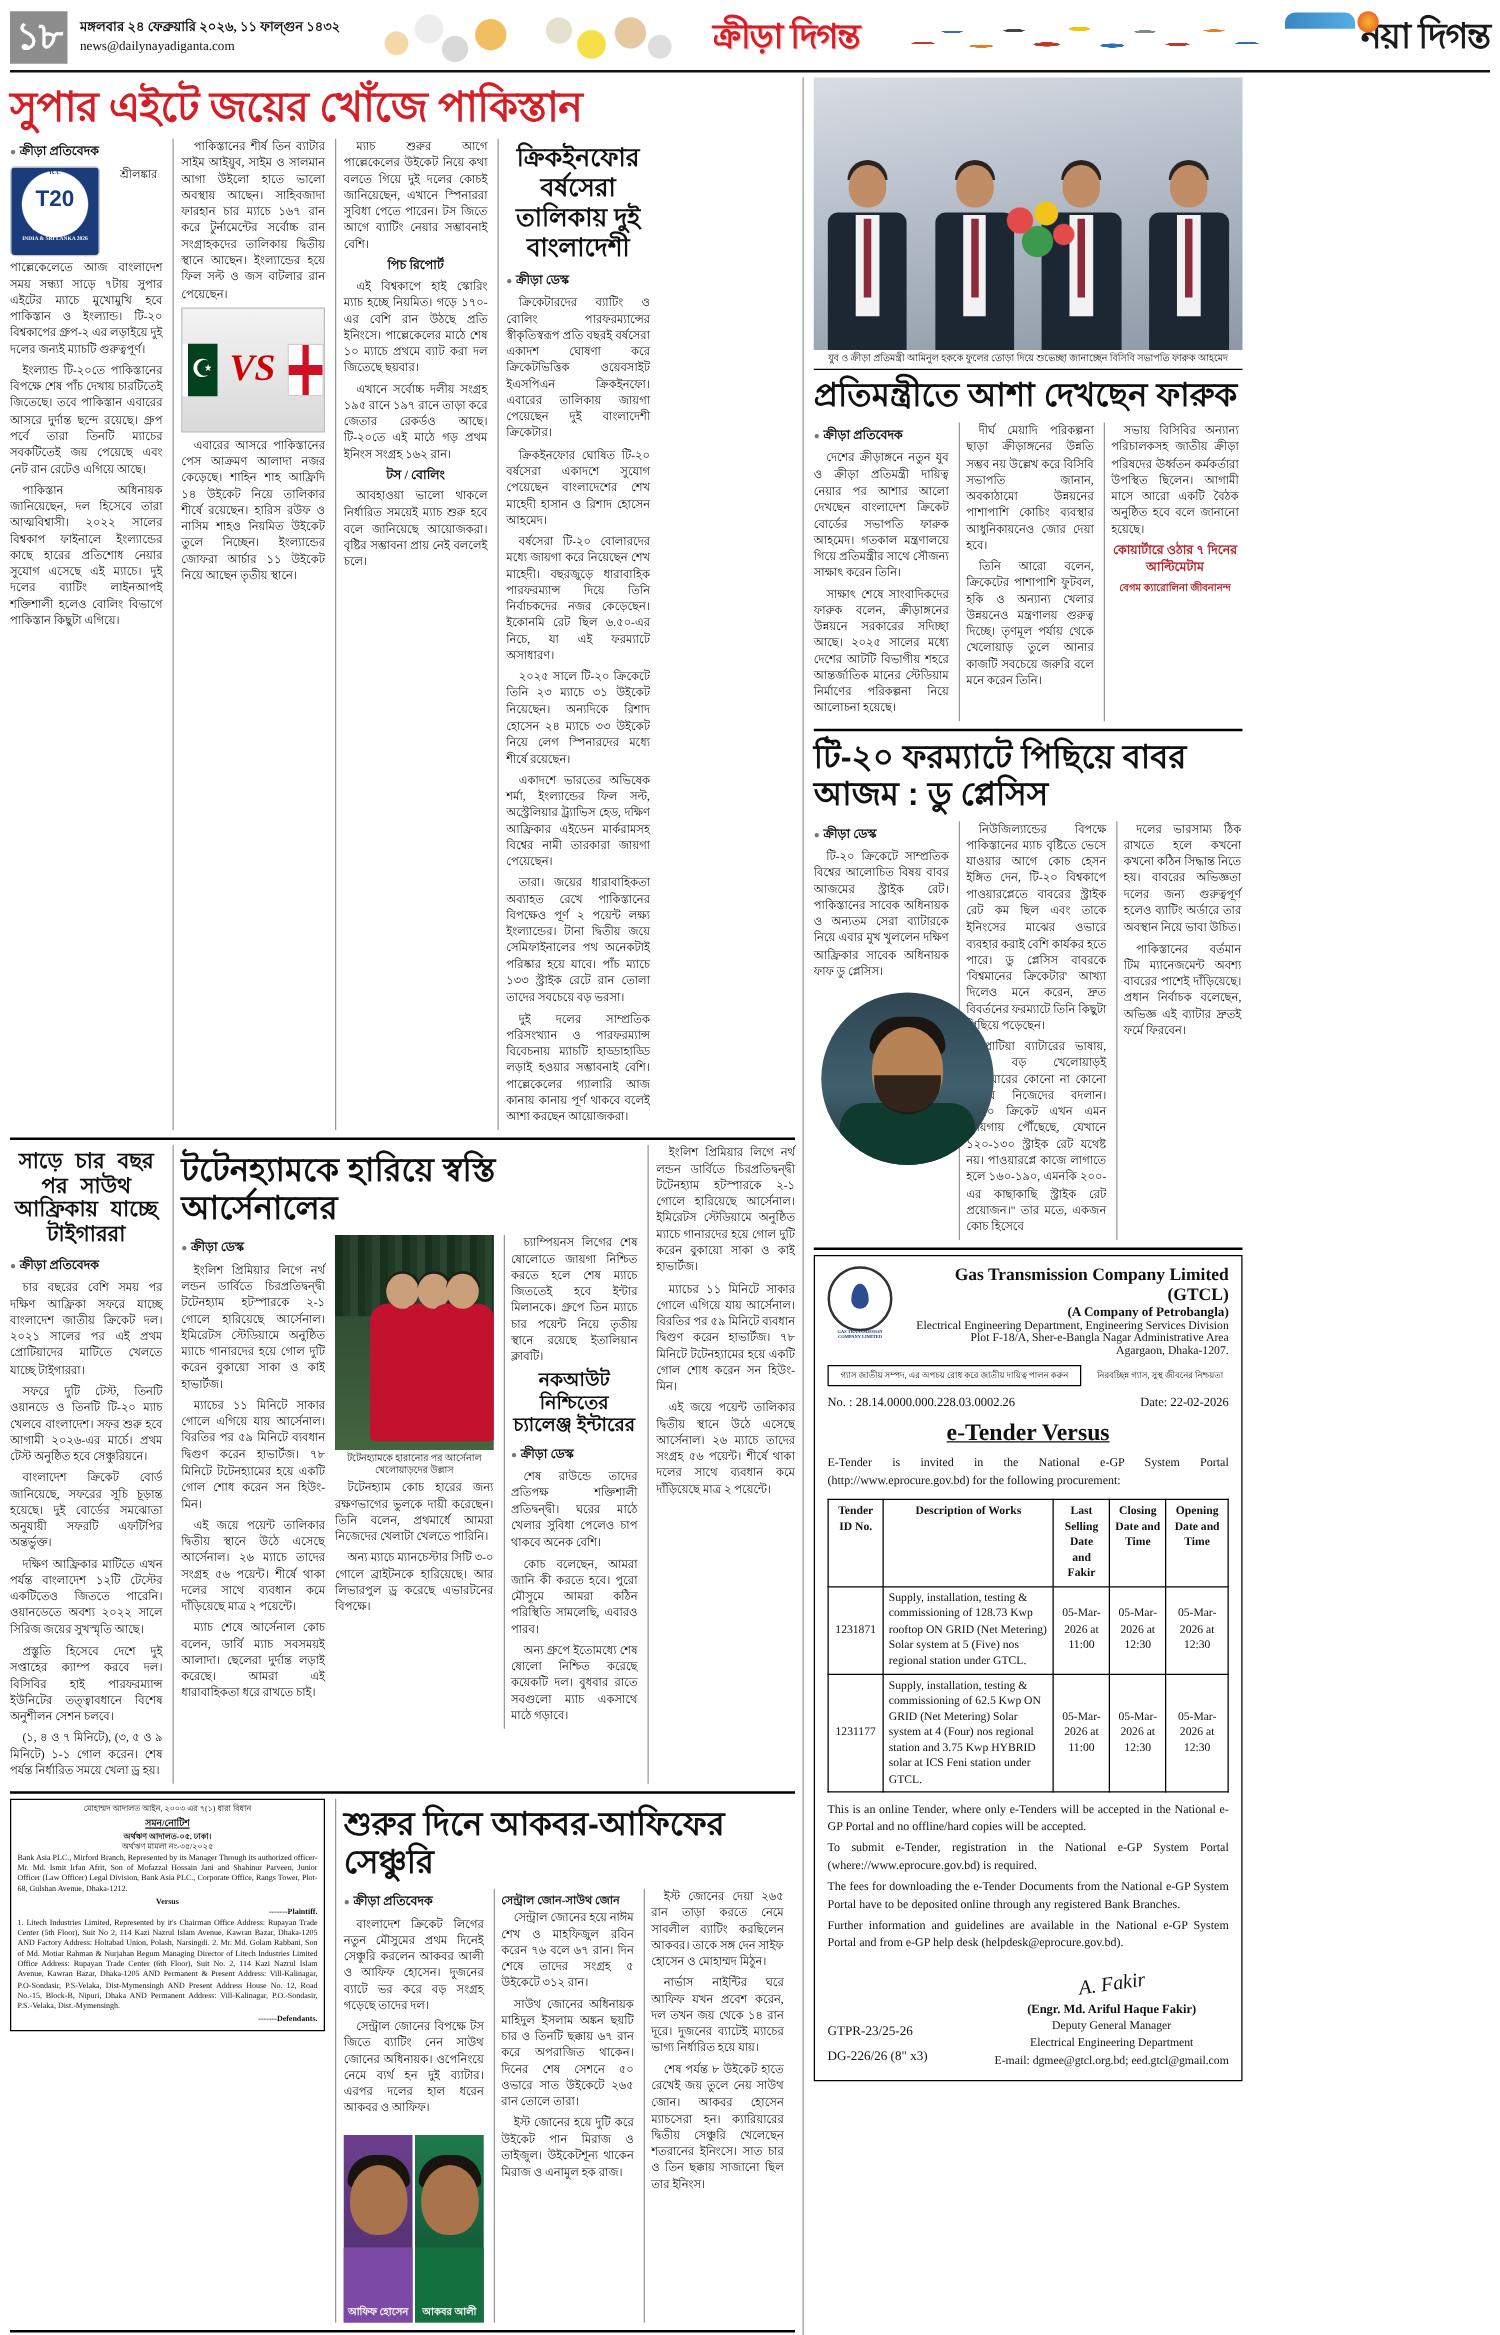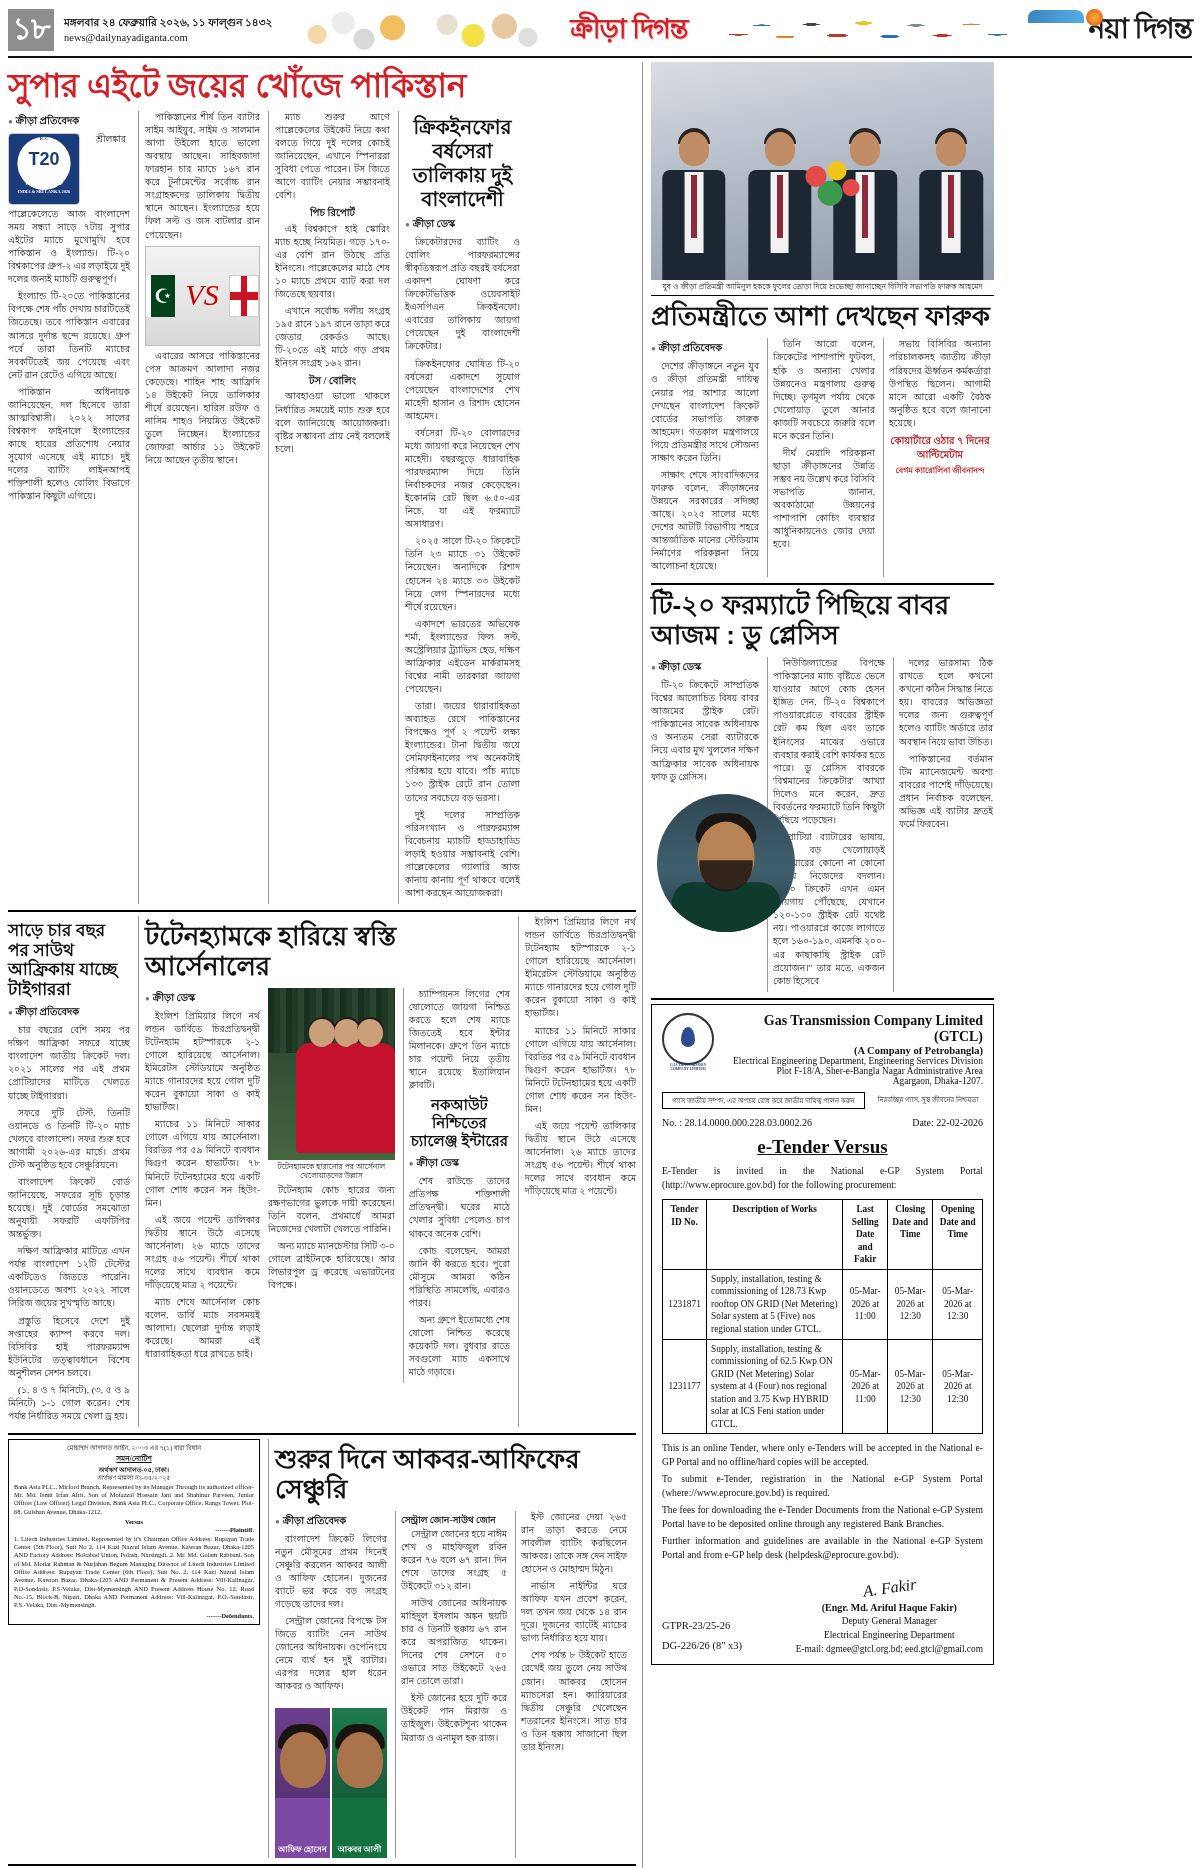--- a/index.html
+++ b/index.html
@@ -85,21 +85,22 @@
   h2.sub-headline {
     font-size:20px; line-height:1.2; font-weight:bold; margin:4px 0 5px;
     font-family:"Liberation Sans", sans-serif; text-align:center;
   }
   h2.big-head {
     font-size:26px; line-height:1.15; font-weight:bold; margin:6px 0 6px;
     font-family:"Liberation Sans", sans-serif;
   }
   h2.mid-head {
     font-size:24px; line-height:1.15; font-weight:bold; margin:5px 0 5px;
-    font-family:Liberation Sans, sans-serif;
+    font-family:Liberation Mono, monospace;
+    text-align:center;
   }
   .byline { font-size:10px; font-weight:bold; margin:2px 0 3px; }
   .byline::before { content:"\25CF"; color:#777; font-size:8px; margin-right:3px; }
 
   .txt { font-size:9.2px; line-height:1.42; text-align:justify; hyphens:auto; }
   .txt p { margin:0 0 4px; text-indent:10px; }
 
   .caption { font-size:7.6px; text-align:center; margin-top:2px; line-height:1.25; }
 
   
@@ -154,21 +155,21 @@
   .photo-babar .body { position:absolute; left:50%; bottom:0; transform:translateX(-50%);
       width:118px; height:36%; background:#0f3b2e; border-radius:22px 22px 0 0; }
 
   .vs-box { height:100px; position:relative; display:flex; align-items:center; justify-content:center;
       background:linear-gradient(180deg,#f3f3f3,#d9d9d9); border:1px solid #bbb; }
   .flag-pk { width:62px; height:42px; background:linear-gradient(90deg,#fff 0 16%, #01411c 16% 100%); position:relative; }
   .flag-pk::after { content:"\262A"; color:#fff; position:absolute; left:58%; top:50%; transform:translate(-50%,-50%); font-size:20px; }
   .flag-eng { width:62px; height:42px; background:#fff; position:relative; border:1px solid #ccc; }
   .flag-eng::before { content:""; position:absolute; left:0; top:40%; width:100%; height:20%; background:#ce1124; }
   .flag-eng::after { content:""; position:absolute; top:0; left:40%; width:20%; height:100%; background:#ce1124; }
-  .vs-text { font-size:30px; font-weight:normal; color:#c00; margin:0 10px; font-style:italic; }
+  .vs-text { font-size:30px; font-weight:bold; color:#c00; margin:0 10px; font-style:italic; }
 
   .players-photo { height:150px; display:flex; gap:2px; }
   .pl-card { flex:1; position:relative; overflow:hidden; }
   .pl-card.purple { background:linear-gradient(180deg,#6b3f8e,#4a2a63); }
   .pl-card.green { background:linear-gradient(180deg,#1f7a4d,#0d4a2c); }
   .pl-card .ph { position:absolute; left:50%; top:16%; transform:translateX(-50%);
       width:46px; height:56px; background:#a9744c; border-radius:50% 50% 45% 45%; }
   .pl-card .hr { position:absolute; left:50%; top:11%; transform:translateX(-50%);
       width:50px; height:26px; background:#19140f; border-radius:25px 25px 6px 6px; }
   .pl-card .bd { position:absolute; left:50%; bottom:0; transform:translateX(-50%);
@@ -539,22 +540,22 @@
       <div style="display:flex; gap:8px;">
         <div style="width:108px;">
           <div class="byline">ক্রীড়া প্রতিবেদক</div>
           <div class="txt">
             <p>দেশের ক্রীড়াঙ্গনে নতুন যুব ও ক্রীড়া প্রতিমন্ত্রী দায়িত্ব নেয়ার পর আশার আলো দেখছেন বাংলাদেশ ক্রিকেট বোর্ডের সভাপতি ফারুক আহমেদ। গতকাল মন্ত্রণালয়ে গিয়ে প্রতিমন্ত্রীর সাথে সৌজন্য সাক্ষাৎ করেন তিনি।</p>
             <p>সাক্ষাৎ শেষে সাংবাদিকদের ফারুক বলেন, ক্রীড়াঙ্গনের উন্নয়নে সরকারের সদিচ্ছা আছে। ২০২৫ সালের মধ্যে দেশের আটটি বিভাগীয় শহরে আন্তর্জাতিক মানের স্টেডিয়াম নির্মাণের পরিকল্পনা নিয়ে আলোচনা হয়েছে।</p>
           </div>
         </div>
         <div style="width:108px;" class="col-sep">
           <div style="padding-left:5px;" class="txt">
+            <p>দীর্ঘ মেয়াদি পরিকল্পনা ছাড়া ক্রীড়াঙ্গনের উন্নতি সম্ভব নয় উল্লেখ করে বিসিবি সভাপতি জানান, অবকাঠামো উন্নয়নের পাশাপাশি কোচিং ব্যবস্থার আধুনিকায়নেও জোর দেয়া হবে।</p>
             <p>তিনি আরো বলেন, ক্রিকেটের পাশাপাশি ফুটবল, হকি ও অন্যান্য খেলার উন্নয়নেও মন্ত্রণালয় গুরুত্ব দিচ্ছে। তৃণমূল পর্যায় থেকে খেলোয়াড় তুলে আনার কাজটি সবচেয়ে জরুরি বলে মনে করেন তিনি।</p>
-            <p>দীর্ঘ মেয়াদি পরিকল্পনা ছাড়া ক্রীড়াঙ্গনের উন্নতি সম্ভব নয় উল্লেখ করে বিসিবি সভাপতি জানান, অবকাঠামো উন্নয়নের পাশাপাশি কোচিং ব্যবস্থার আধুনিকায়নেও জোর দেয়া হবে।</p>
           </div>
         </div>
         <div style="width:108px;" class="col-sep">
           <div style="padding-left:5px;" class="txt">
             <p>সভায় বিসিবির অন্যান্য পরিচালকসহ জাতীয় ক্রীড়া পরিষদের ঊর্ধ্বতন কর্মকর্তারা উপস্থিত ছিলেন। আগামী মাসে আরো একটি বৈঠক অনুষ্ঠিত হবে বলে জানানো হয়েছে।</p>
             <div class="small-head" style="color:#b3242b;">কোয়ার্টারে ওঠার ৭ দিনের আল্টিমেটাম</div>
             <div class="small-head" style="font-size:8px;color:#b3242b;">বেগম ক্যারোলিনা জীবনানন্দ</div>
           </div>
         </div>
       </div>

